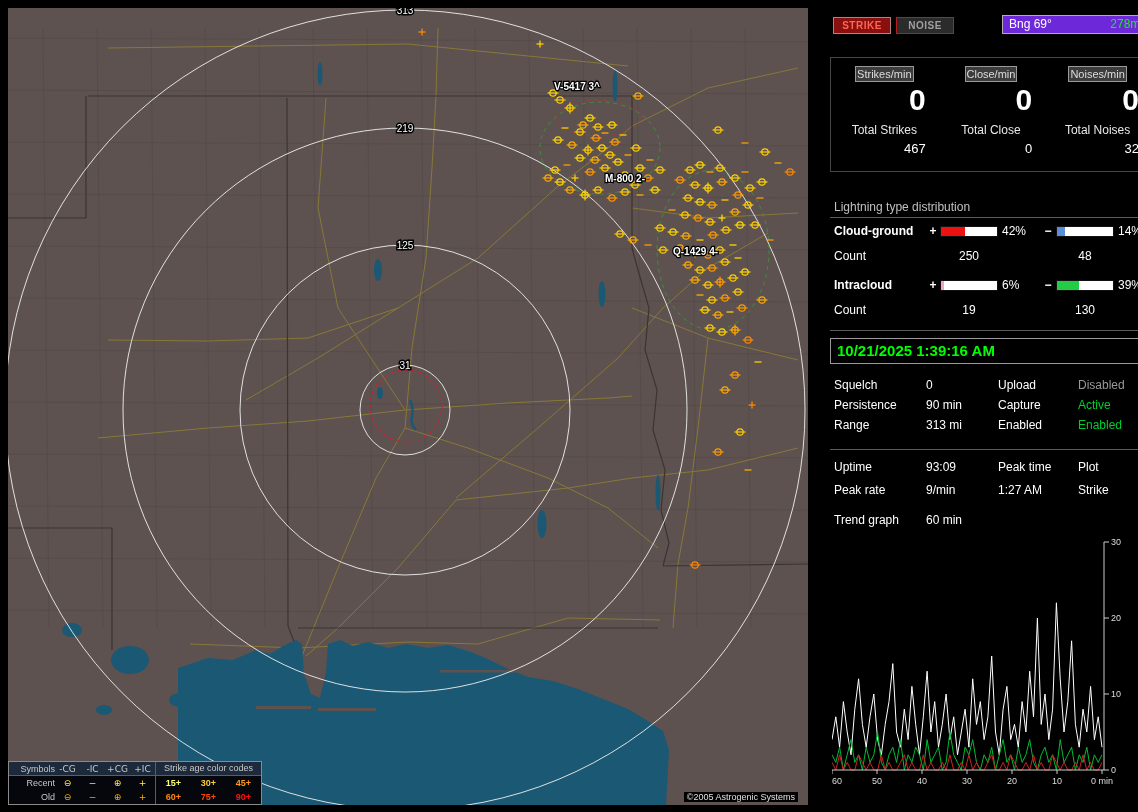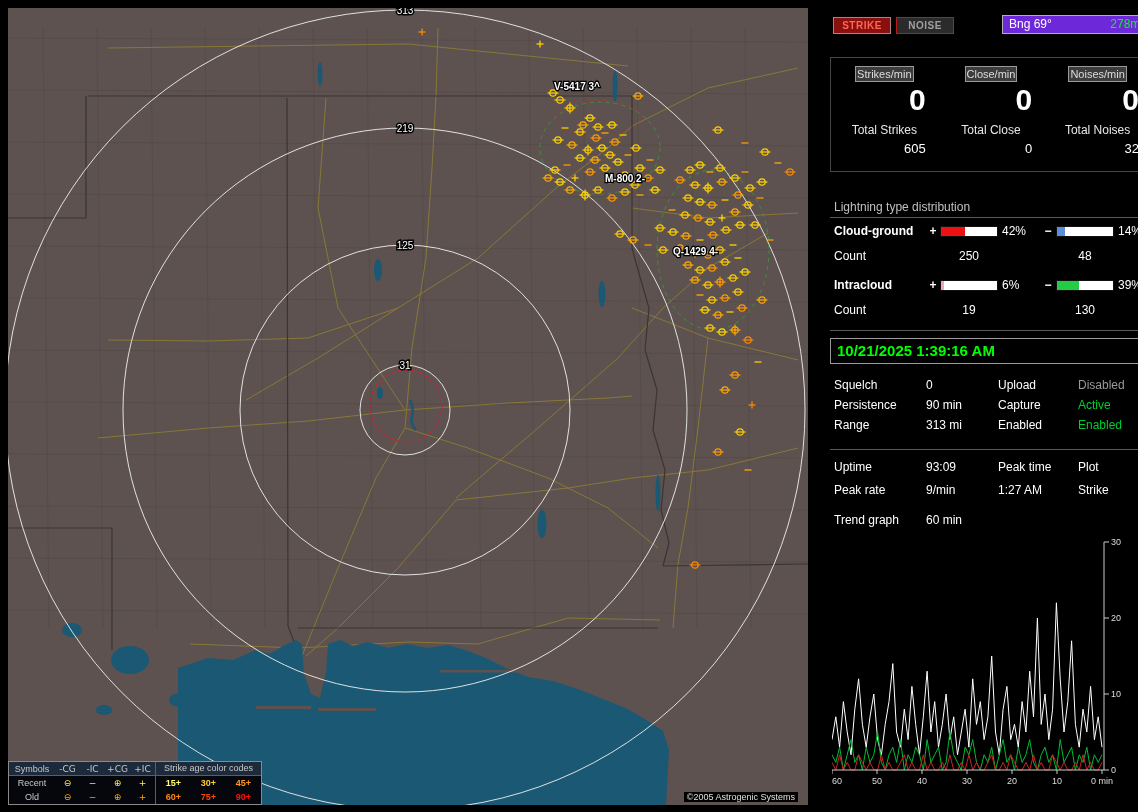--- a/index.html
+++ b/index.html
@@ -5,21 +5,21 @@
   *{box-sizing:border-box;margin:0;padding:0}
   html,body{width:1138px;height:812px;background:#000;font-family:"Liberation Sans",sans-serif;overflow:hidden;position:relative;color:#fff}
   #map{position:absolute;left:8px;top:8px;width:800px;height:797px;background:#5d5250}
   #map svg{display:block}
   svg text{font-family:"Liberation Sans",sans-serif}
   
   #legend{position:absolute;left:0;bottom:0;width:254px;background:#05070d;border:1px solid #8a8a8a;font-size:9px;color:#c8c8c8}
   .lrow{display:flex;align-items:center;height:14px}
   .lrow.lhead{background:#1c2a3c;border-bottom:1px solid #55606e}
   .lc{display:inline-block;text-align:center}
-  .lc.c1{width:46px;text-align:center;padding-left:0}
+  .lc.c1{width:46px;text-align:right;padding-left:0}
   .lc.csym{width:25px;font-family:"DejaVu Sans",sans-serif}
   .ages{flex:1;display:flex;border-left:1px solid #55606e;height:100%;align-items:center}
   .ages .age{width:33.3%;text-align:center;font-weight:bold}
   .lhead .agehdr{flex:1;text-align:center;border-left:1px solid #55606e;height:100%;line-height:13px}
   #copyright{position:absolute;right:10px;bottom:3px;font-size:9px;color:#e0e0e0;background:#000;padding:0 3px}
   
   #panel{position:absolute;left:830px;top:0;width:323px;height:664px}
   .ind{position:absolute;top:17px;width:58px;height:17px;font-size:10px;font-weight:bold;text-align:center;line-height:15px;letter-spacing:.5px}
   #strike-ind{left:3px;background:#8a0f0f;color:#ff6655;border:1px solid #aa8484}
   #noise-ind{left:66px;background:#2b2b2b;color:#a0a0a0;border:1px solid #b91c1c}
@@ -438,21 +438,21 @@
   <div id="bng">
     <span>Bng 69°</span>
     <span class="dist">278mi</span>
   </div>
 
   <div id="counters">
     <div class="ccol">
       <div class="rate-btn">Strikes/min</div>
       <div class="bigval">0</div>
       <div class="tlabel">Total Strikes</div>
-      <div class="tval">605</div>
+      <div class="tval">467</div>
     </div>
     <div class="ccol">
       <div class="rate-btn">Close/min</div>
       <div class="bigval">0</div>
       <div class="tlabel">Total Close</div>
       <div class="tval">0</div>
     </div>
     <div class="ccol">
       <div class="rate-btn">Noises/min</div>
       <div class="bigval">0</div>

